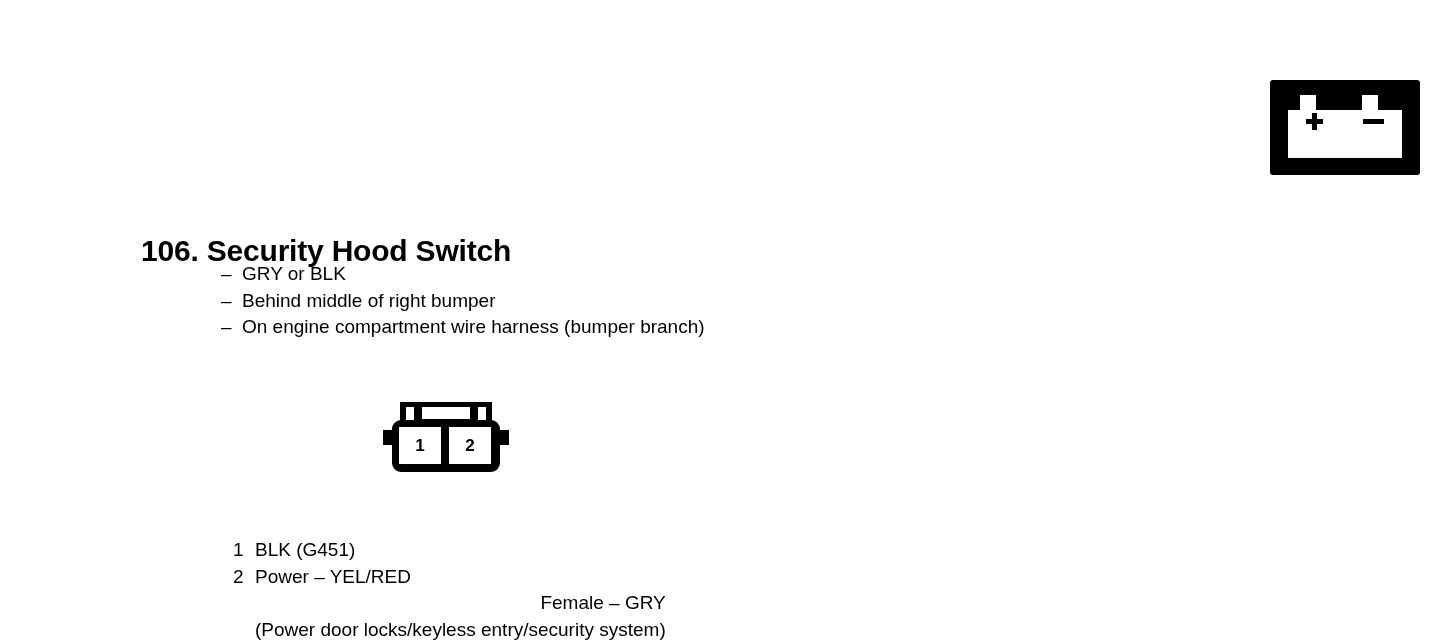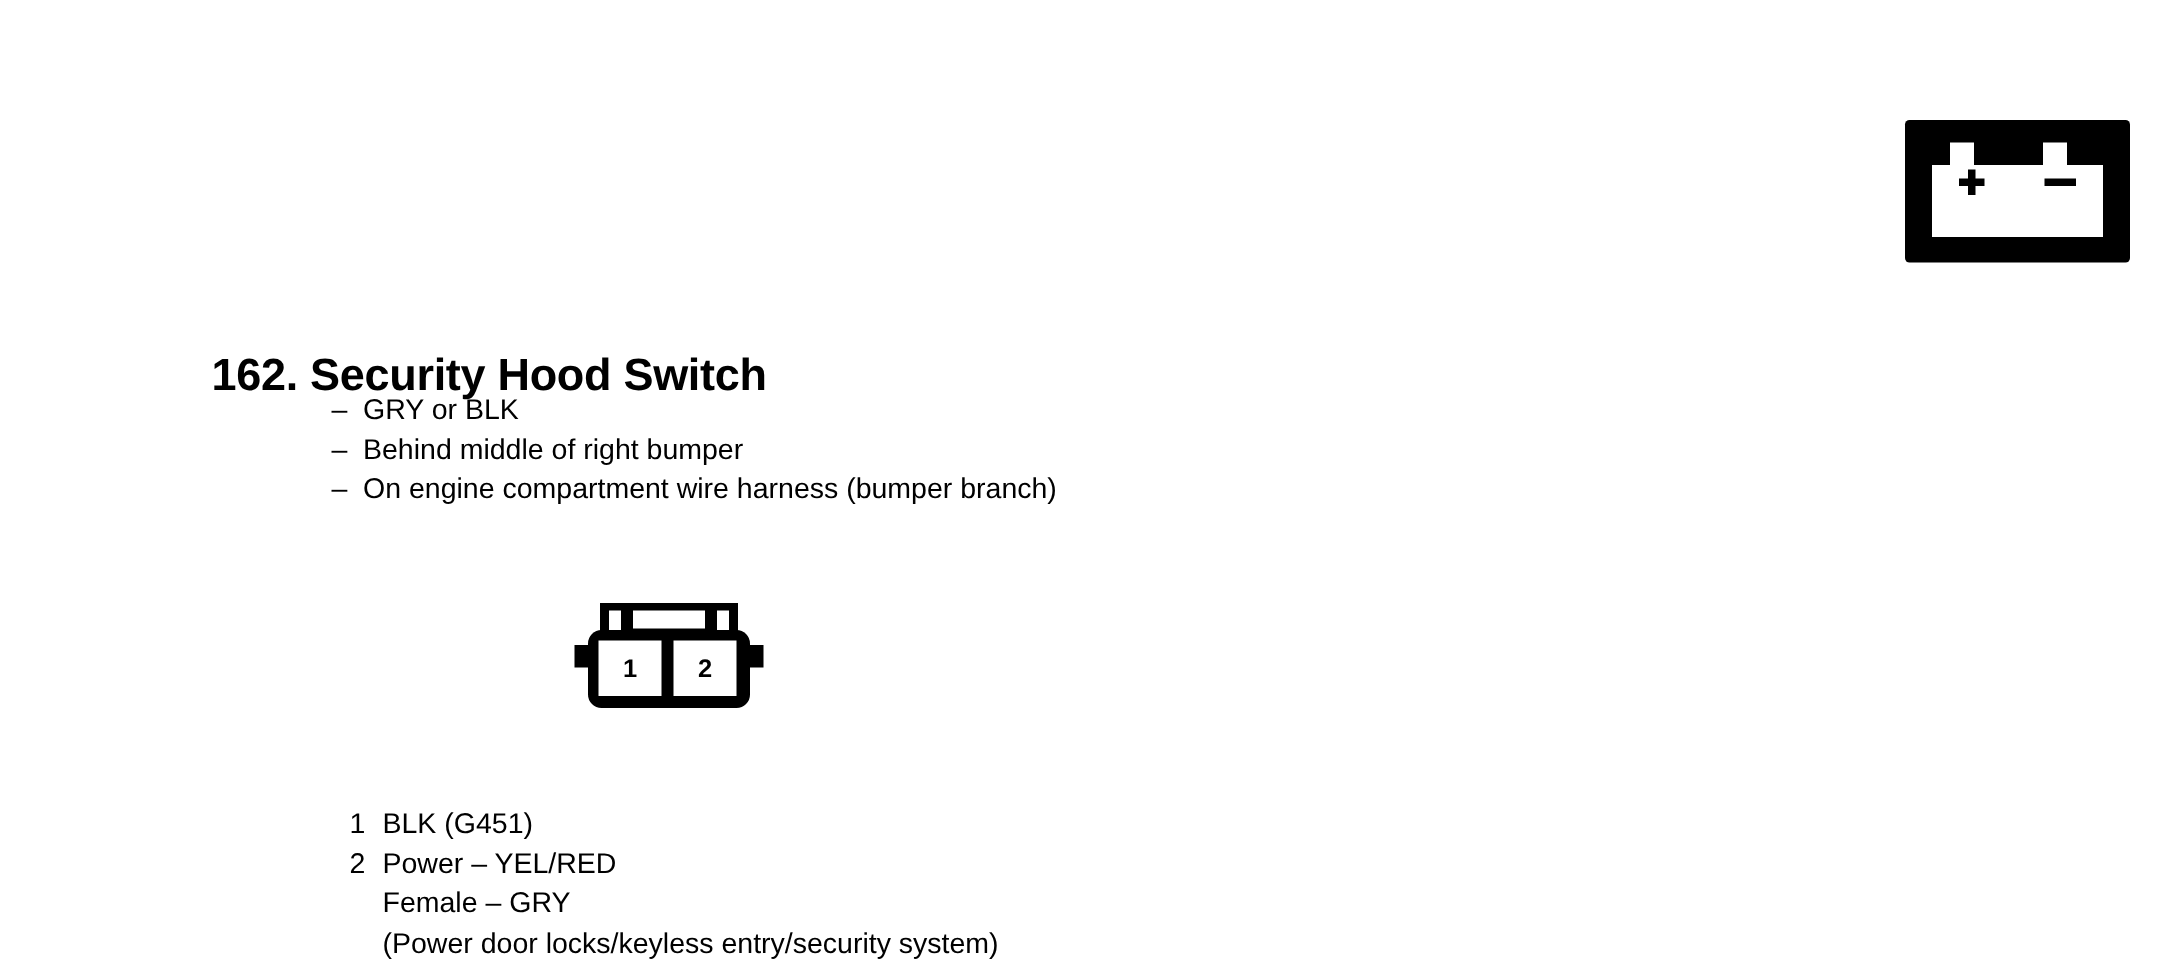--- a/index.html
+++ b/index.html
@@ -177,35 +177,36 @@
     white-space: nowrap;
   }
   .pin-num {
     display: inline-block;
     width: 22px;
     flex: 0 0 22px;
   }
   .pin-sub {
     margin-left: 22px;
     white-space: nowrap;
+    text-align: right;
   }
 </style>
 </head>
 <body>
 
 <div class="battery-icon">
   <div class="battery-frame"></div>
   <div class="battery-term pos"></div>
   <div class="battery-term neg"></div>
   <div class="battery-body"></div>
   <div class="battery-plus"></div>
   <div class="battery-minus"></div>
 </div>
 
-<h1 class="page-title">162. Security Hood Switch</h1>
+<h1 class="page-title">106. Security Hood Switch</h1>
 
 <ul class="spec-list">
   <li>
     <span class="spec-dash">–</span>
     <span>GRY or BLK</span>
   </li>
   <li>
     <span class="spec-dash">–</span>
     <span>Behind middle of right bumper</span>
   </li>

